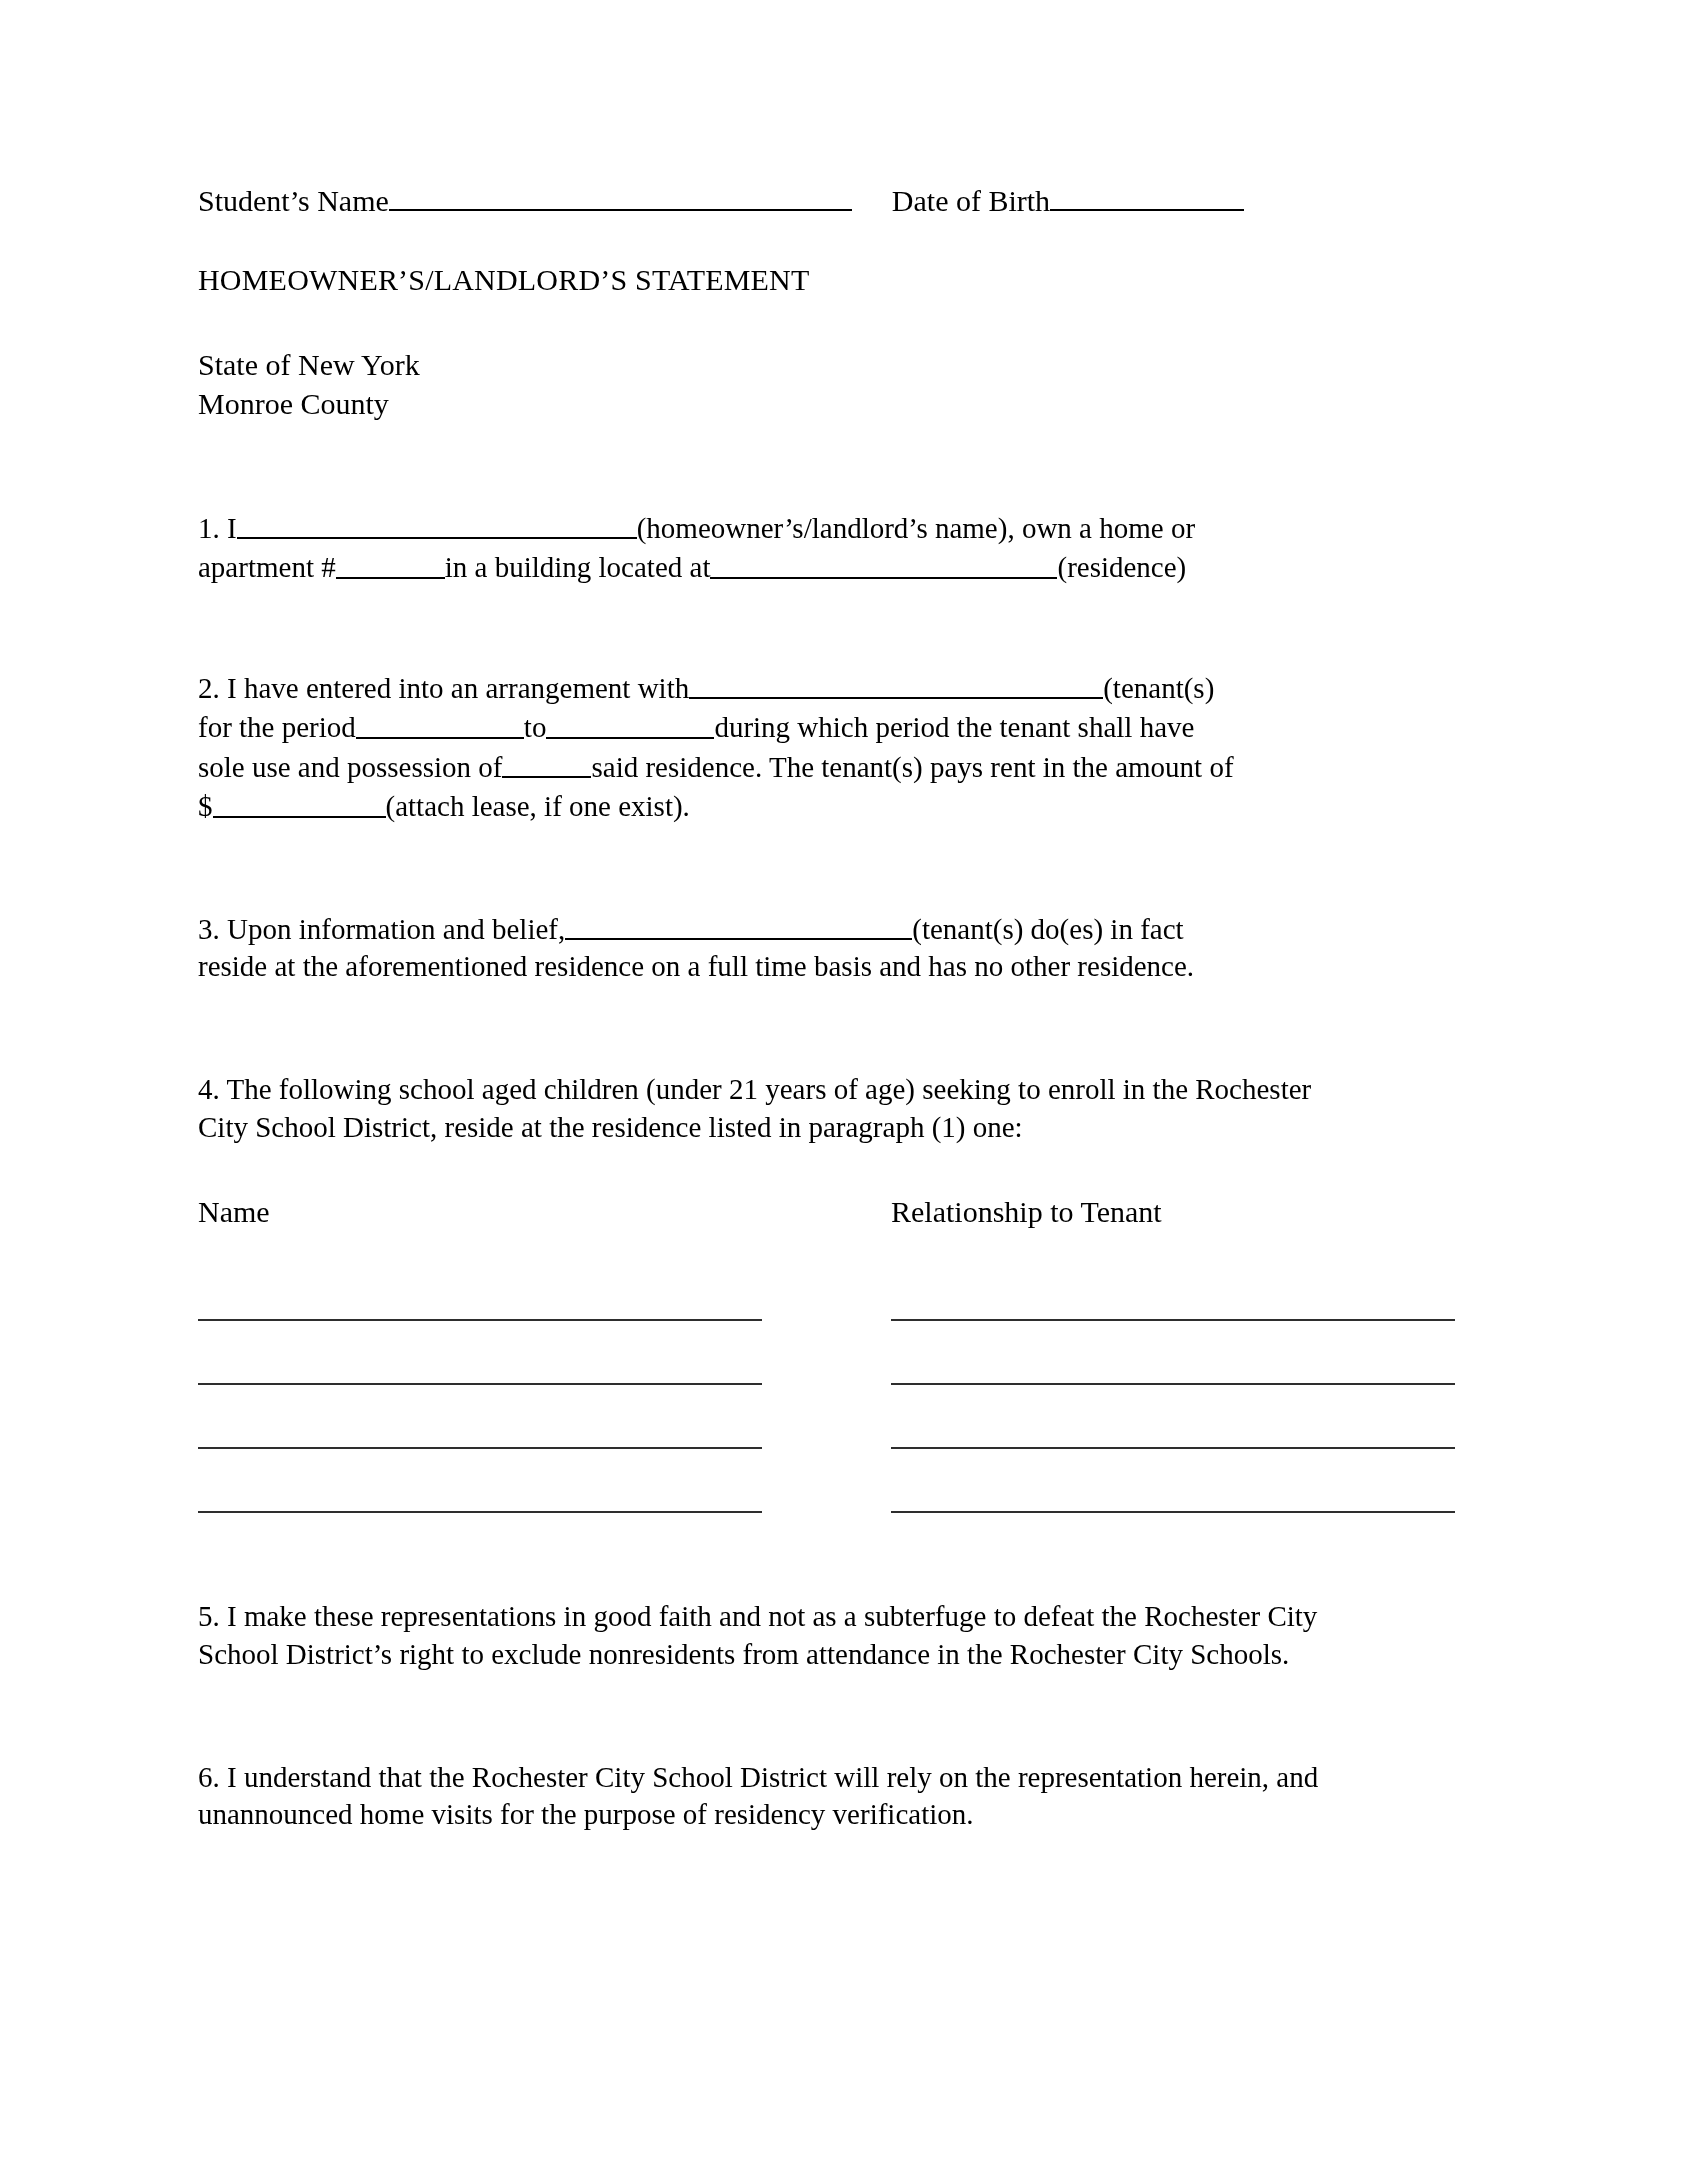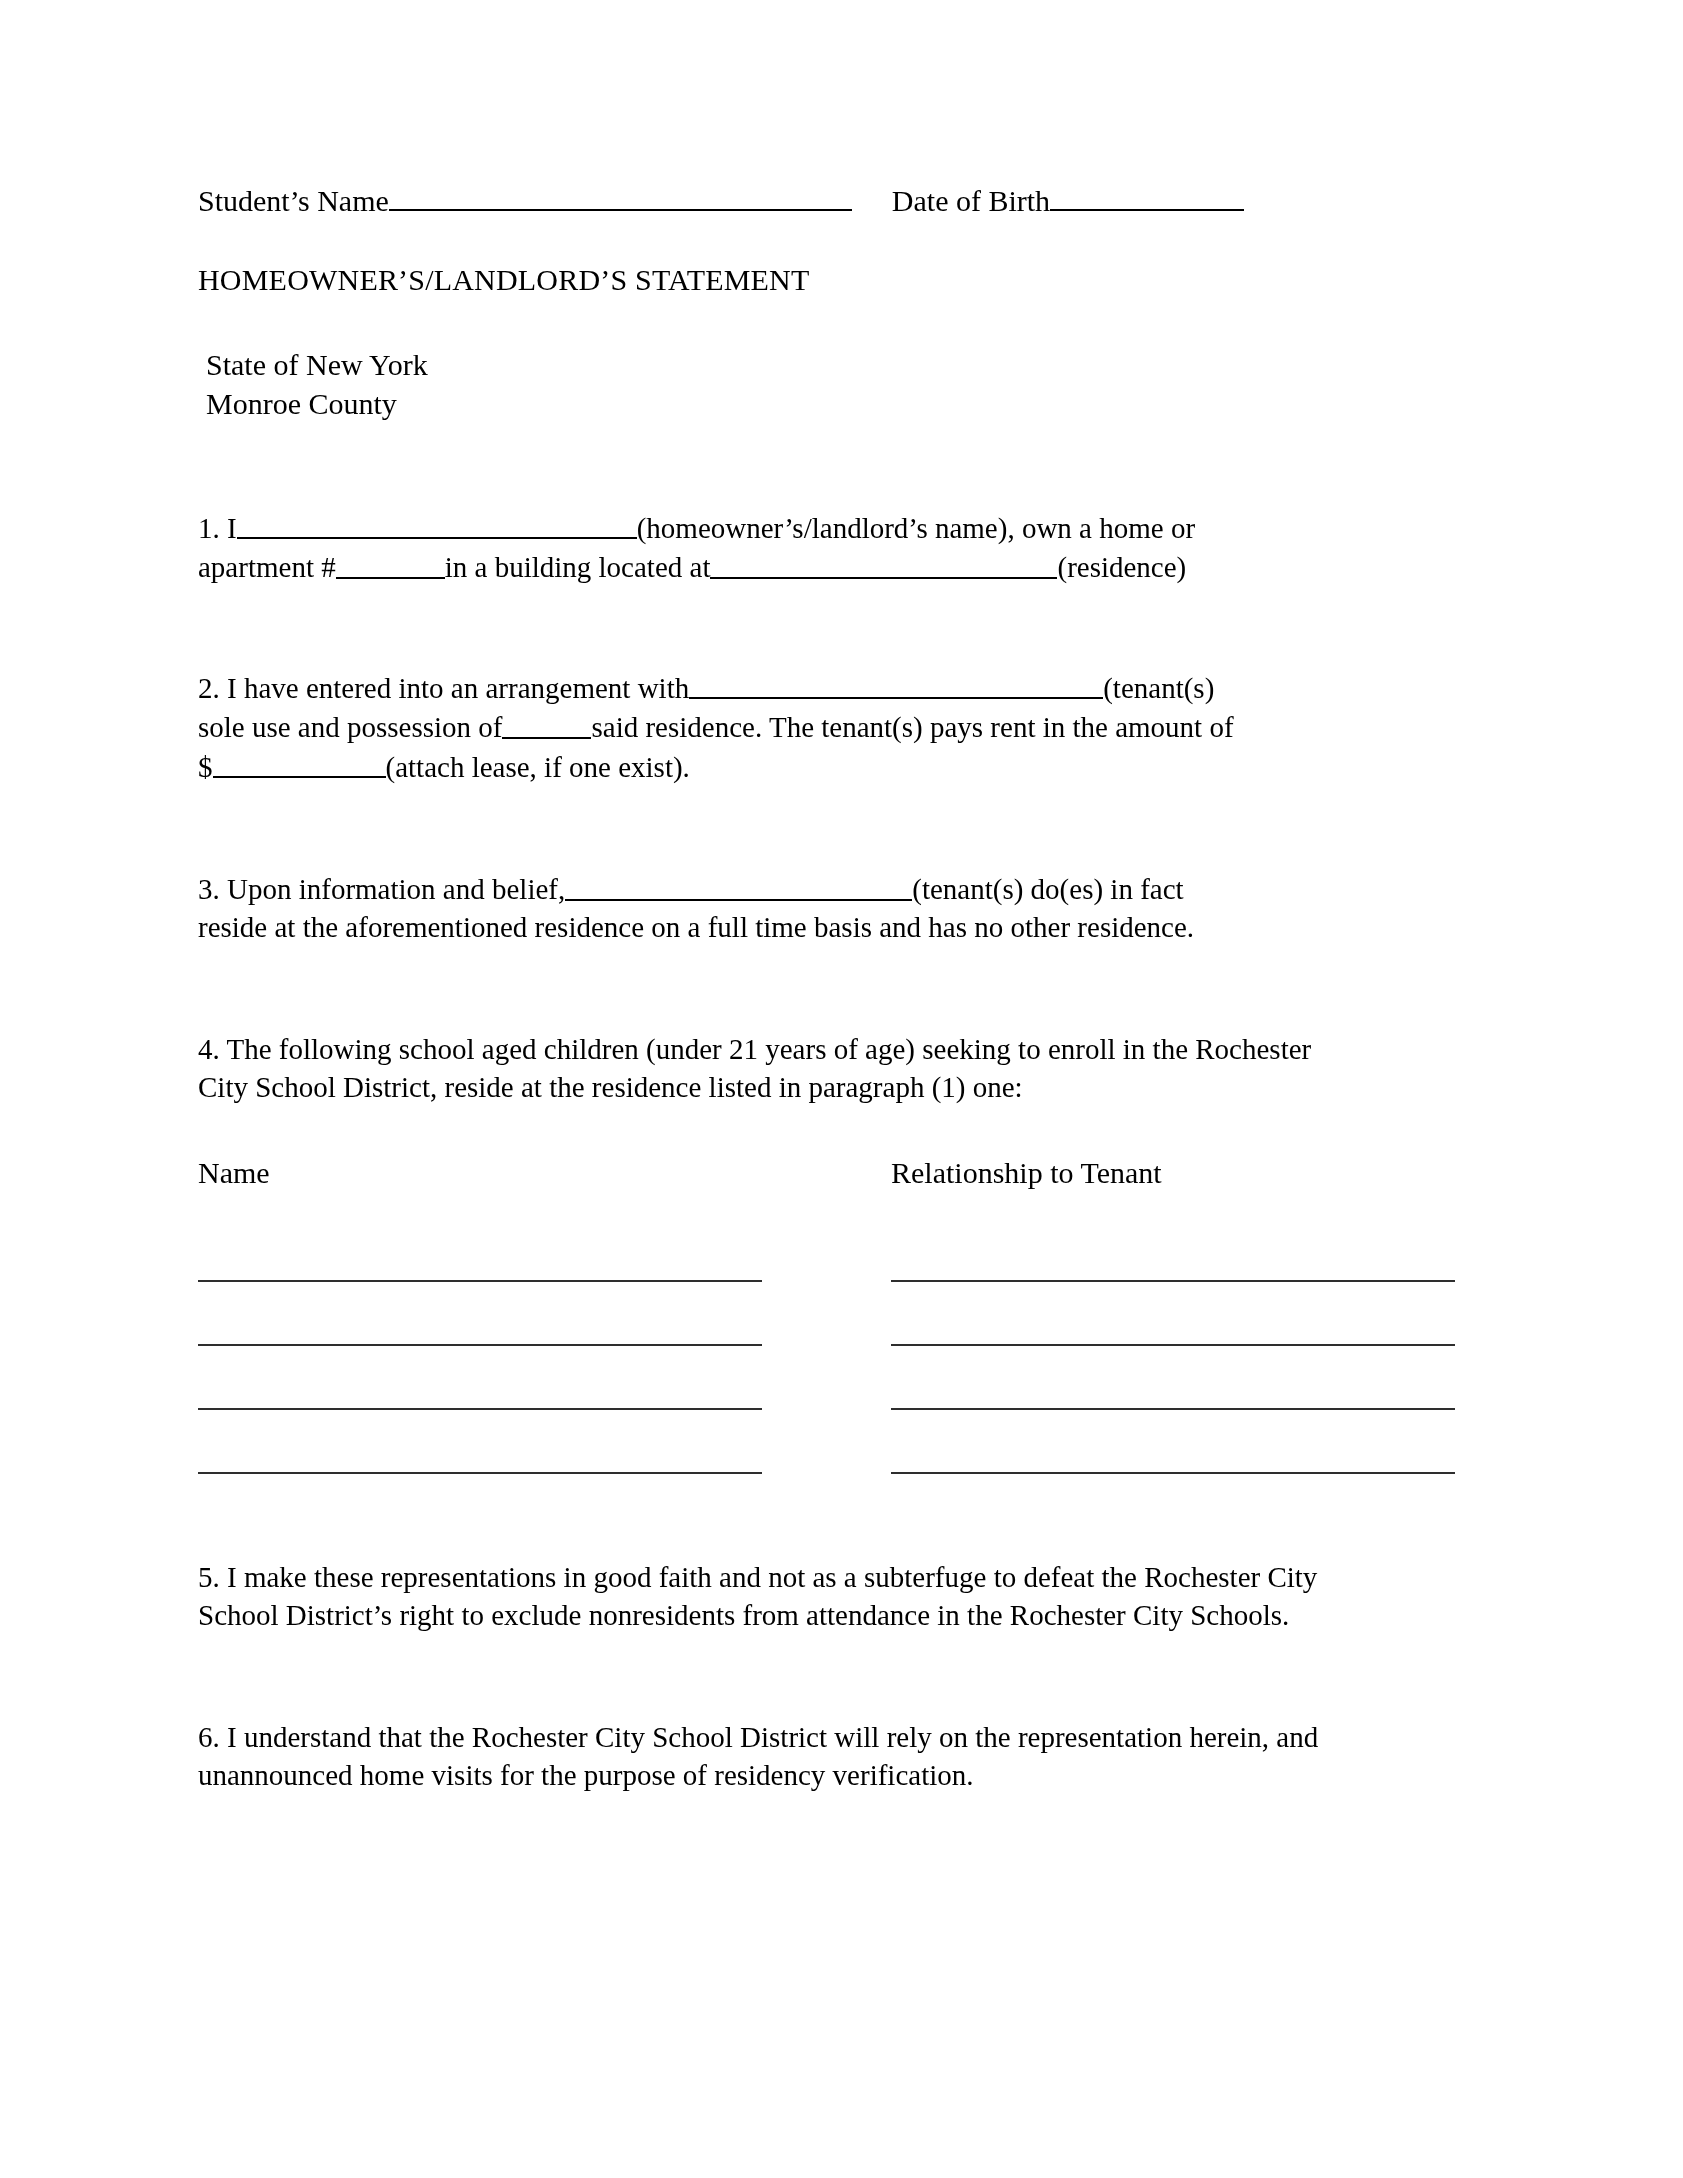--- a/index.html
+++ b/index.html
@@ -52,21 +52,21 @@
     margin: 0 0 46px 0;
     font-size: 30px;
     letter-spacing: 0.2px;
   }
 
   .locale {
     margin: 0 0 0 0;
     font-size: 30px;
     line-height: 1.30;
   }
-  .locale div { white-space: nowrap; margin-left: 8px; }
+  .locale div { white-space: nowrap; }
 
   
   .para {
     font-size: 29px;
     line-height: 1.30;
     text-align: left;
   }
   .para.gap-1  { margin-top: 85px; }
   .para.gap-2  { margin-top: 81px; }
   .para.gap-3  { margin-top: 83px; }
@@ -138,20 +138,21 @@
       <div>Monroe County</div>
     </div>
 
     <div class="para gap-1">
       <span class="line"><span>1. I</span><span class="fill w-name"></span><span>(homeowner’s/landlord’s name), own a home or</span></span>
       <span class="line"><span>apartment #</span><span class="fill w-apt"></span><span>in a building located at</span><span class="fill w-addr"></span><span>(residence)</span></span>
     </div>
 
     <div class="para gap-2">
       <span class="line"><span>2. I have entered into an arrangement with</span><span class="fill w-tenant"></span><span>(tenant(s)</span></span>
+      <span class="line"><span>for the period</span><span class="fill w-period"></span><span>to</span><span class="fill w-to"></span><span>during which period the tenant shall have</span></span>
       <span class="line"><span>sole use and possession of</span><span class="fill w-sole"></span><span>said residence. The tenant(s) pays rent in the amount of</span></span>
       <span class="line sub"><span>$</span><span class="fill w-amount"></span><span>(attach lease, if one exist).</span></span>
     </div>
 
     <div class="para gap-3">
       <span class="line"><span>3. Upon information and belief,</span><span class="fill w-belief"></span><span>(tenant(s) do(es) in fact</span></span>
       <span class="line">reside at the aforementioned residence on a full time basis and has no other residence.</span>
     </div>
 
     <div class="para gap-4">

